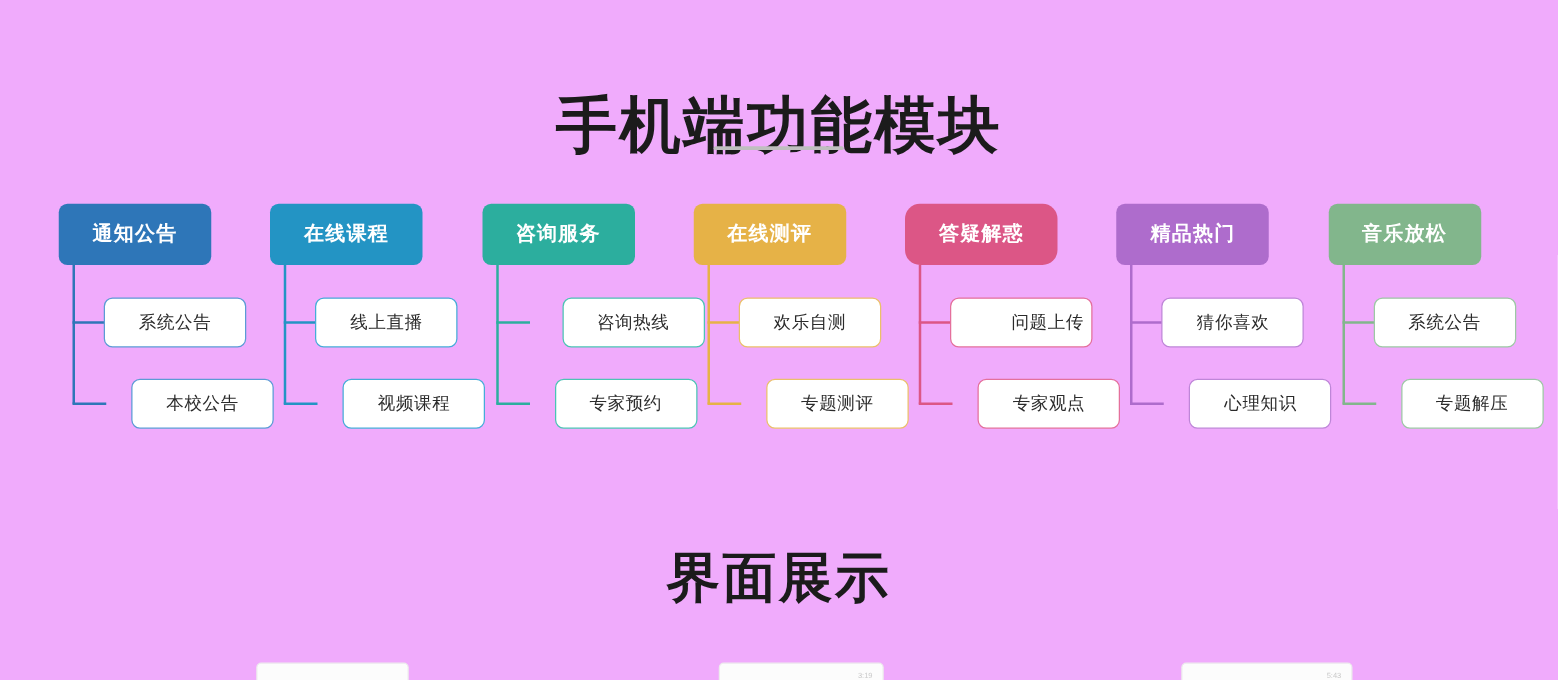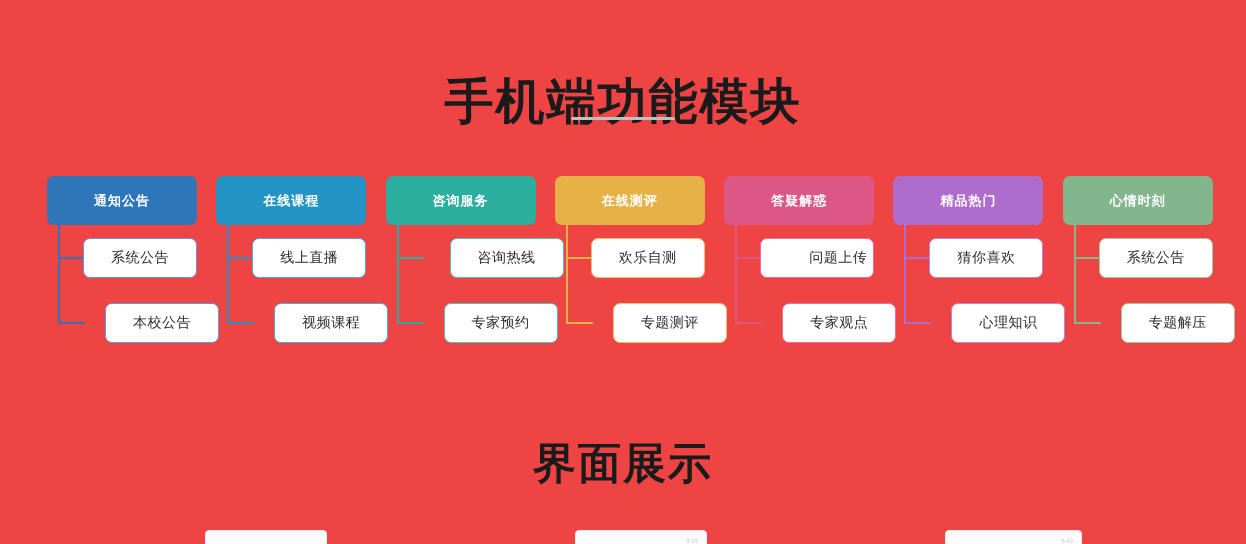--- a/index.html
+++ b/index.html
@@ -12,21 +12,21 @@
     background: #ffffff;
     font-family: "Liberation Sans", "DejaVu Sans", sans-serif;
     overflow: hidden;
     position: relative;
   }
 
   .slide {
     position: relative;
     width: 1246px;
     height: 544px;
-    background: #ef4444;
+    background: #f0abfc;
   }
 
   
   .section-title {
     position: absolute;
     left: 0;
     width: 1246px;
     text-align: center;
     color: #1b1b1b;
     font-weight: 700;
@@ -68,32 +68,31 @@
     width: 150px;
     margin-right: 25px;
     height: 186px;
   }
   .tree-col:last-child { margin-right: 0; }
 
   .node-head {
     position: absolute;
     top: 0;
     left: 0;
-    width: 150px;
+    width: 122px;
     height: 49px;
     border-radius: 7px;
     display: flex;
     align-items: center;
     justify-content: center;
     color: #ffffff;
-    font-size: 13px;
+    font-size: 16px;
     font-weight: 600;
     letter-spacing: 1px;
     box-sizing: border-box;
-    margin-top: 13px;
   }
 
   .node-child {
     position: absolute;
     left: 36px;
     width: 114px;
     height: 40px;
     background: #ffffff;
     border: 1.6px solid;
     border-radius: 7px;
@@ -190,37 +189,37 @@
       </div>
       <div class="tree-col">
         <div class="node-head" style="background: rgb(230, 178, 71);">在线测评</div>
         <div class="trunk" style="background: rgb(230, 178, 71); height: 111px;"></div>
         <div class="branch b1" style="background: rgb(230, 178, 71);"></div>
         <div class="node-child c1" style="border-color: rgb(235, 192, 106);">欢乐自测</div>
         <div class="branch b2" style="background: rgb(230, 178, 71);"></div>
         <div class="node-child c2" style="border-color: rgb(235, 192, 106);">专题测评</div>
       </div>
       <div class="tree-col">
-        <div class="node-head" style="background: rgb(220, 86, 134);">答疑解惑</div>
+        <div class="node-head" style="background: rgb(220, 86, 134); border-radius: 12px;">答疑解惑</div>
         <div class="trunk" style="background: rgb(220, 86, 134); height: 111px;"></div>
         <div class="branch b1" style="background: rgb(220, 86, 134);"></div>
         <div class="node-child c1" style="border-color: rgb(228, 112, 156); padding-left: 42px;">问题上传</div>
         <div class="branch b2" style="background: rgb(220, 86, 134);"></div>
         <div class="node-child c2" style="border-color: rgb(228, 112, 156);">专家观点</div>
       </div>
       <div class="tree-col">
         <div class="node-head" style="background: rgb(174, 108, 204);">精品热门</div>
         <div class="trunk" style="background: rgb(174, 108, 204); height: 111px;"></div>
         <div class="branch b1" style="background: rgb(174, 108, 204);"></div>
         <div class="node-child c1" style="border-color: rgb(190, 134, 216);">猜你喜欢</div>
         <div class="branch b2" style="background: rgb(174, 108, 204);"></div>
         <div class="node-child c2" style="border-color: rgb(190, 134, 216);">心理知识</div>
       </div>
       <div class="tree-col">
-        <div class="node-head" style="background: rgb(130, 182, 140);">心情时刻</div>
+        <div class="node-head" style="background: rgb(130, 182, 140);">音乐放松</div>
         <div class="trunk" style="background: rgb(130, 182, 140); height: 111px;"></div>
         <div class="branch b1" style="background: rgb(130, 182, 140);"></div>
         <div class="node-child c1" style="border-color: rgb(156, 200, 164);">系统公告</div>
         <div class="branch b2" style="background: rgb(130, 182, 140);"></div>
         <div class="node-child c2" style="border-color: rgb(156, 200, 164);">专题解压</div>
       </div>
     </div>
 
   <h2 class="section-title" id="title-second">界面展示</h2>
 

